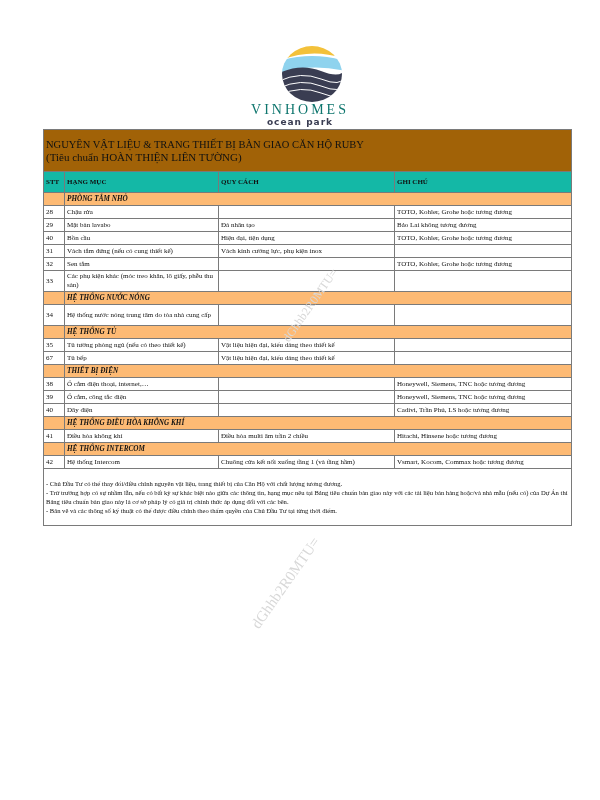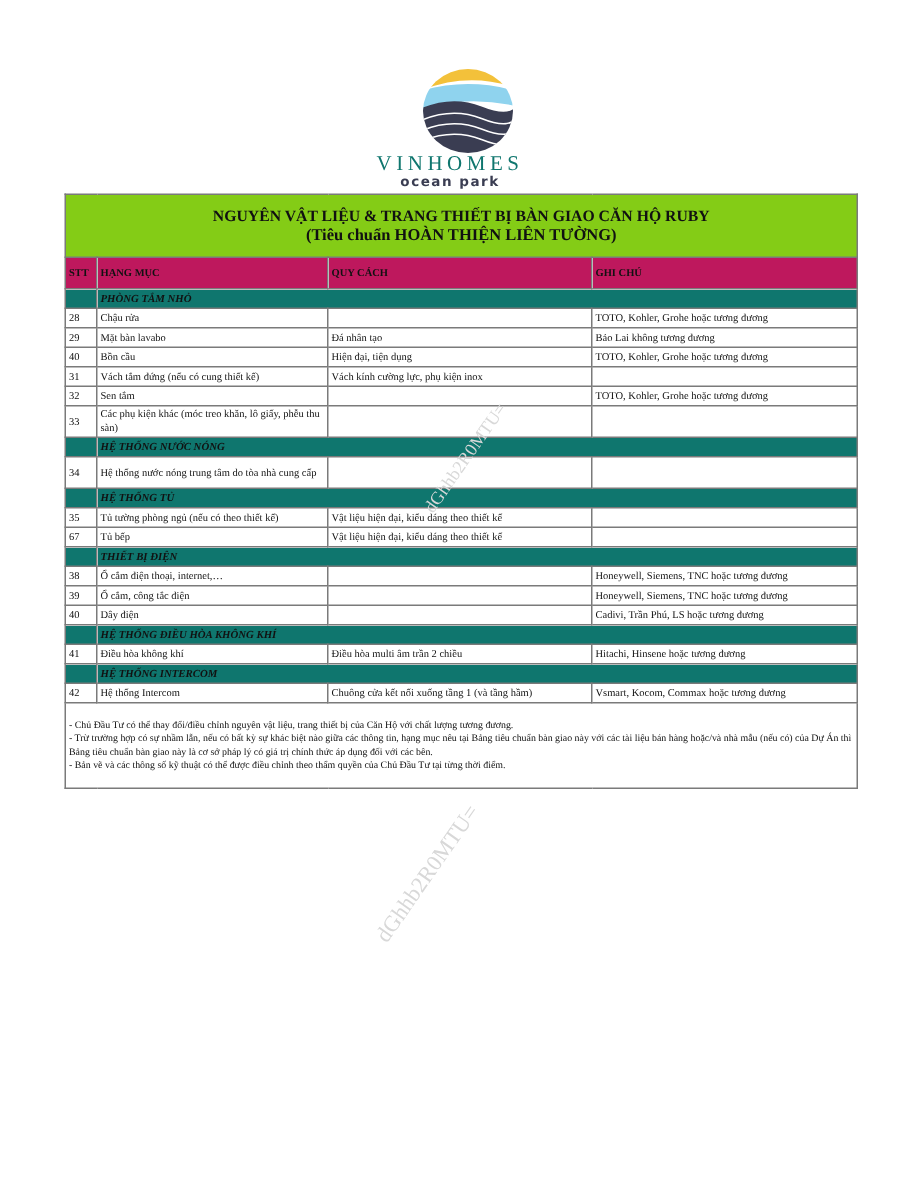--- a/index.html
+++ b/index.html
@@ -12,25 +12,25 @@
   .brand { position: absolute; left: 0; width: 100%; text-align: center; }
   .brand-main { top: 102px; font-size: 14px; letter-spacing: 3px; color: #0f766e; font-family: "Liberation Serif", serif; }
   .brand-sub { top: 117px; font-size: 9px; font-weight: bold; letter-spacing: 1px; color: #3a3d52; font-family: "DejaVu Sans", sans-serif; }
 
   table.doc {
     position: absolute; left: 43px; top: 129px; width: 529px;
     border-collapse: collapse; table-layout: fixed; font-size: 7px;
     border: 1.5px solid #444;
   }
   table.doc td, table.doc th { border: 1px solid #7a7a7a; padding: 0 2px; vertical-align: middle; line-height: 9px; overflow: hidden; }
-  .title-row td { background: #84cc16; text-align: center; height: 41px; font-weight: bold; border-bottom: 1px solid #7a7a7a; }
+  .title-row td { background: #a16207; text-align: left; height: 41px; font-weight: normal; border-bottom: 1px solid #7a7a7a; }
   .title-main { font-size: 10.5px; line-height: 14px; }
   .title-sub { font-size: 11px; line-height: 11px; }
-  .head-row th { background: #be185d; text-align: left; font-weight: bold; height: 20px; font-size: 7px; }
-  .sec-row td { background: #0f766e; font-weight: bold; font-style: italic; height: 12px; font-size: 7.2px; }
+  .head-row th { background: #14b8a6; text-align: left; font-weight: bold; height: 20px; font-size: 7px; }
+  .sec-row td { background: #fdba74; font-weight: bold; font-style: italic; height: 12px; font-size: 7.2px; }
   .item-row td { height: 12px; }
   .item-row.tall td { height: 20px; }
   .col-stt { width: 21px; }
   .col-item { width: 154px; }
   .col-spec { width: 176px; }
   .col-note { width: auto; }
   .thick-l { border-left: 1.5px solid #333 !important; }
   .notes td { height: 56px; vertical-align: top; padding: 4px 2px; font-size: 6.6px; line-height: 8.3px; border-top: 1.5px solid #444; }
   .notes p { margin: 0; }
 

